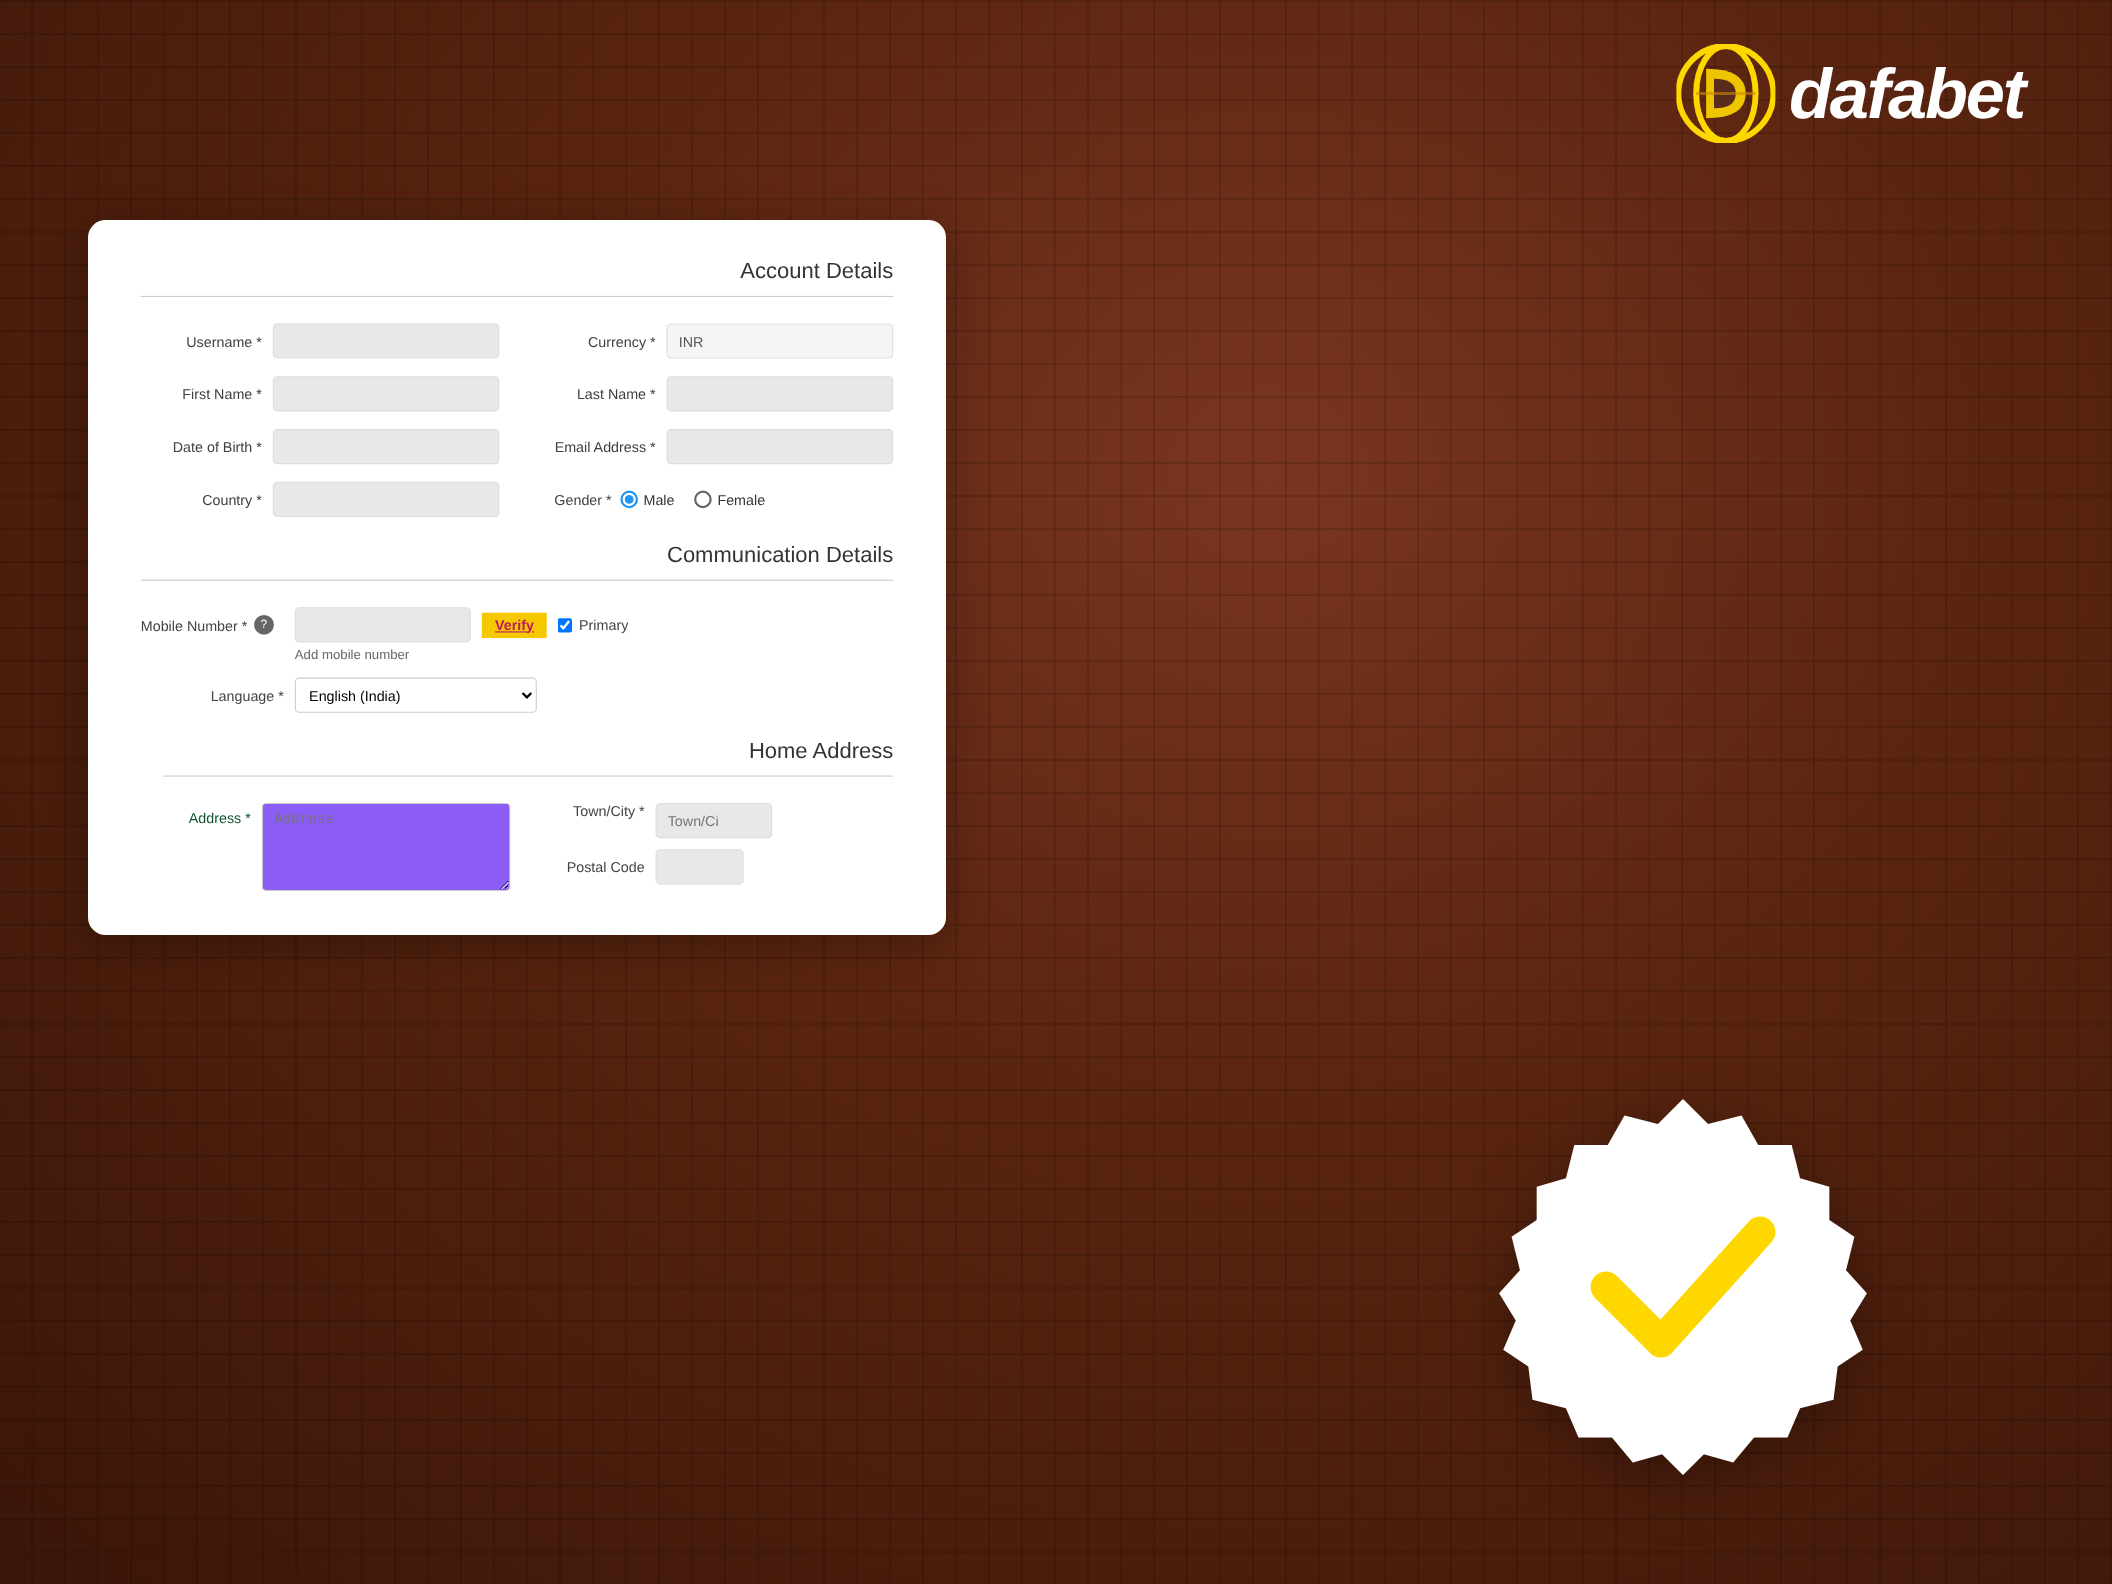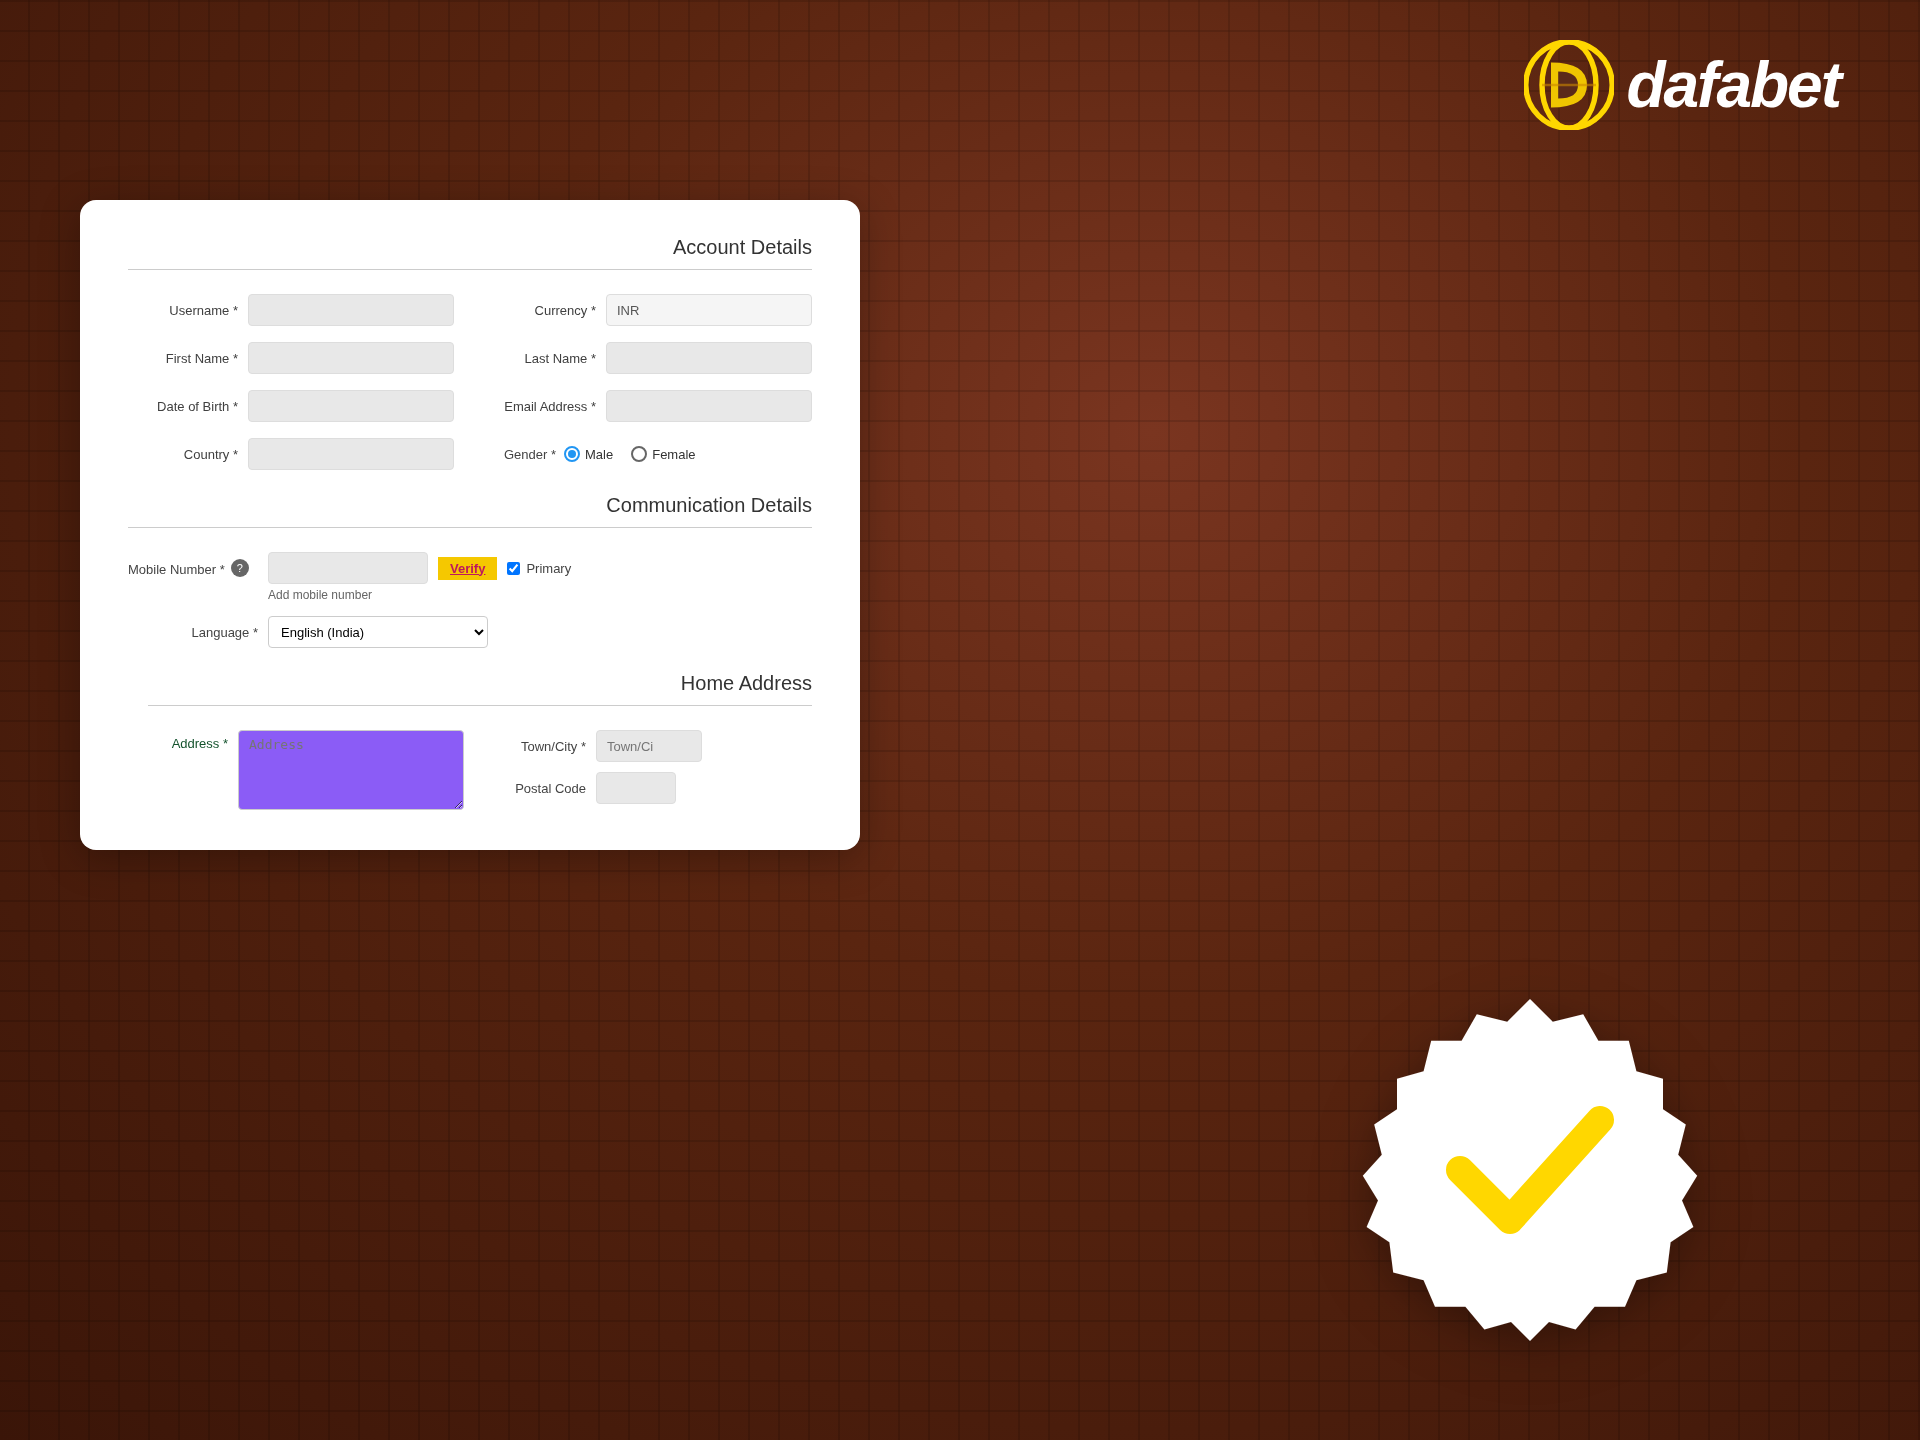--- a/index.html
+++ b/index.html
@@ -309,21 +309,21 @@
       background: #8b5cf6;
       border: 1px solid #ccc;
       border-radius: 4px;
       padding: 6px 10px;
       font-size: 13px;
       resize: both;
     }
 
     .town-field {
       display: flex;
-      align-items: center;
+      align-items: flex-start;
       gap: 10px;
     }
 
     .town-label {
       font-size: 13px;
       color: #444;
       min-width: 90px;
       text-align: right;
     }
 

